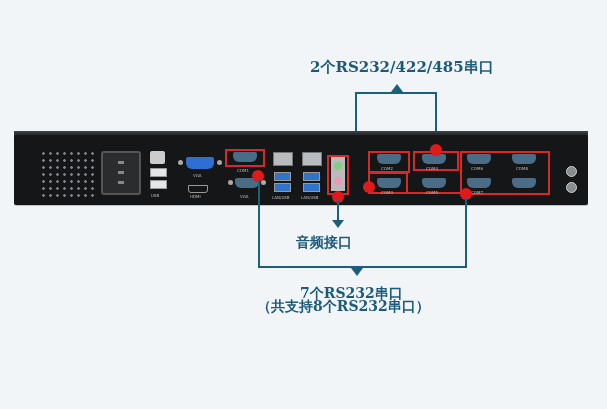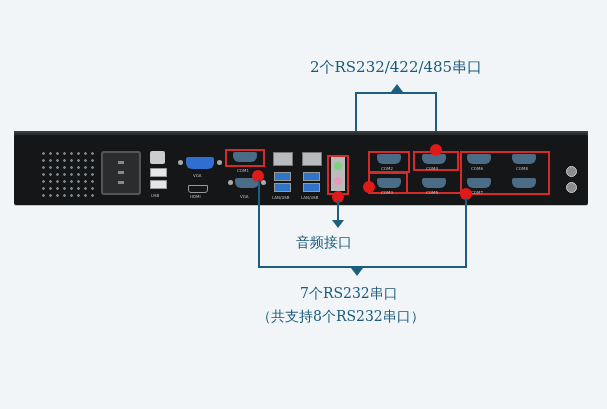--- a/index.html
+++ b/index.html
@@ -1,18 +1,18 @@
 <!DOCTYPE html>
 <html><head>
 <meta charset="utf-8">
 <style>
   html,body{margin:0;padding:0;}
   body{width:607px;height:409px;background:#f1f5f8;position:relative;overflow:hidden;font-family:"DejaVu Serif",serif;}
   .abs{position:absolute;}
-  .label{color:#1c5a7a;font-weight:normal;white-space:nowrap;}
+  .label{color:#1c5a7a;font-weight:bold;white-space:nowrap;}
   .line{position:absolute;background:#1c5f7c;}
   .arrow{position:absolute;width:0;height:0;border-left:6px solid transparent;border-right:6px solid transparent;}
   .arrow.up{border-bottom:8px solid #1c5f7c;}
   .arrow.down{border-top:8px solid #1c5f7c;}
   .chassis{position:absolute;left:14px;top:135px;width:574px;height:70px;background:#141618;border-radius:2px;box-shadow:0 1px 0 #bfc4c8, 0 -2px 0 #2a2d30;}
   .chassis-top{position:absolute;left:14px;top:131px;width:574px;height:5px;background:#3a3d40;}
   .vent{position:absolute;left:40px;top:150px;width:55px;height:50px;background-image:radial-gradient(#9aa0a4 1px,transparent 1.6px);background-size:7px 7px;opacity:.8;}
   .power{position:absolute;left:101px;top:151px;width:36px;height:40px;background:#2a2c2e;border:2px solid #555;border-radius:3px;}
   .power .pin{position:absolute;width:6px;height:3px;background:#888;}
   .ps2{position:absolute;left:150px;top:151px;width:15px;height:13px;background:#ccc;border-radius:2px;}
@@ -120,13 +120,13 @@
 <div class="line" style="left:337px;top:200px;width:2px;height:20px;"></div>
 <div class="arrow down" style="left:332px;top:220px;"></div>
 <div class="abs label" style="left:296px;top:234px;font-size:14px;font-family:'DejaVu Sans',sans-serif;">音频接口</div>
 
 <div class="line" style="left:258px;top:180px;width:2px;height:88px;"></div>
 <div class="line" style="left:465px;top:198px;width:2px;height:70px;"></div>
 <div class="line" style="left:258px;top:266px;width:209px;height:2px;"></div>
 <div class="arrow down" style="left:351px;top:268px;"></div>
 
 <div class="abs label" style="left:300px;top:285px;font-size:14px;">7个RS232串口</div>
-<div class="abs label" style="left:257px;top:308px;font-size:14px;">（共支持8个RS232串口）</div>
+<div class="abs label" style="left:257px;top:298px;font-size:14px;">（共支持8个RS232串口）</div>
 
 </body></html>

